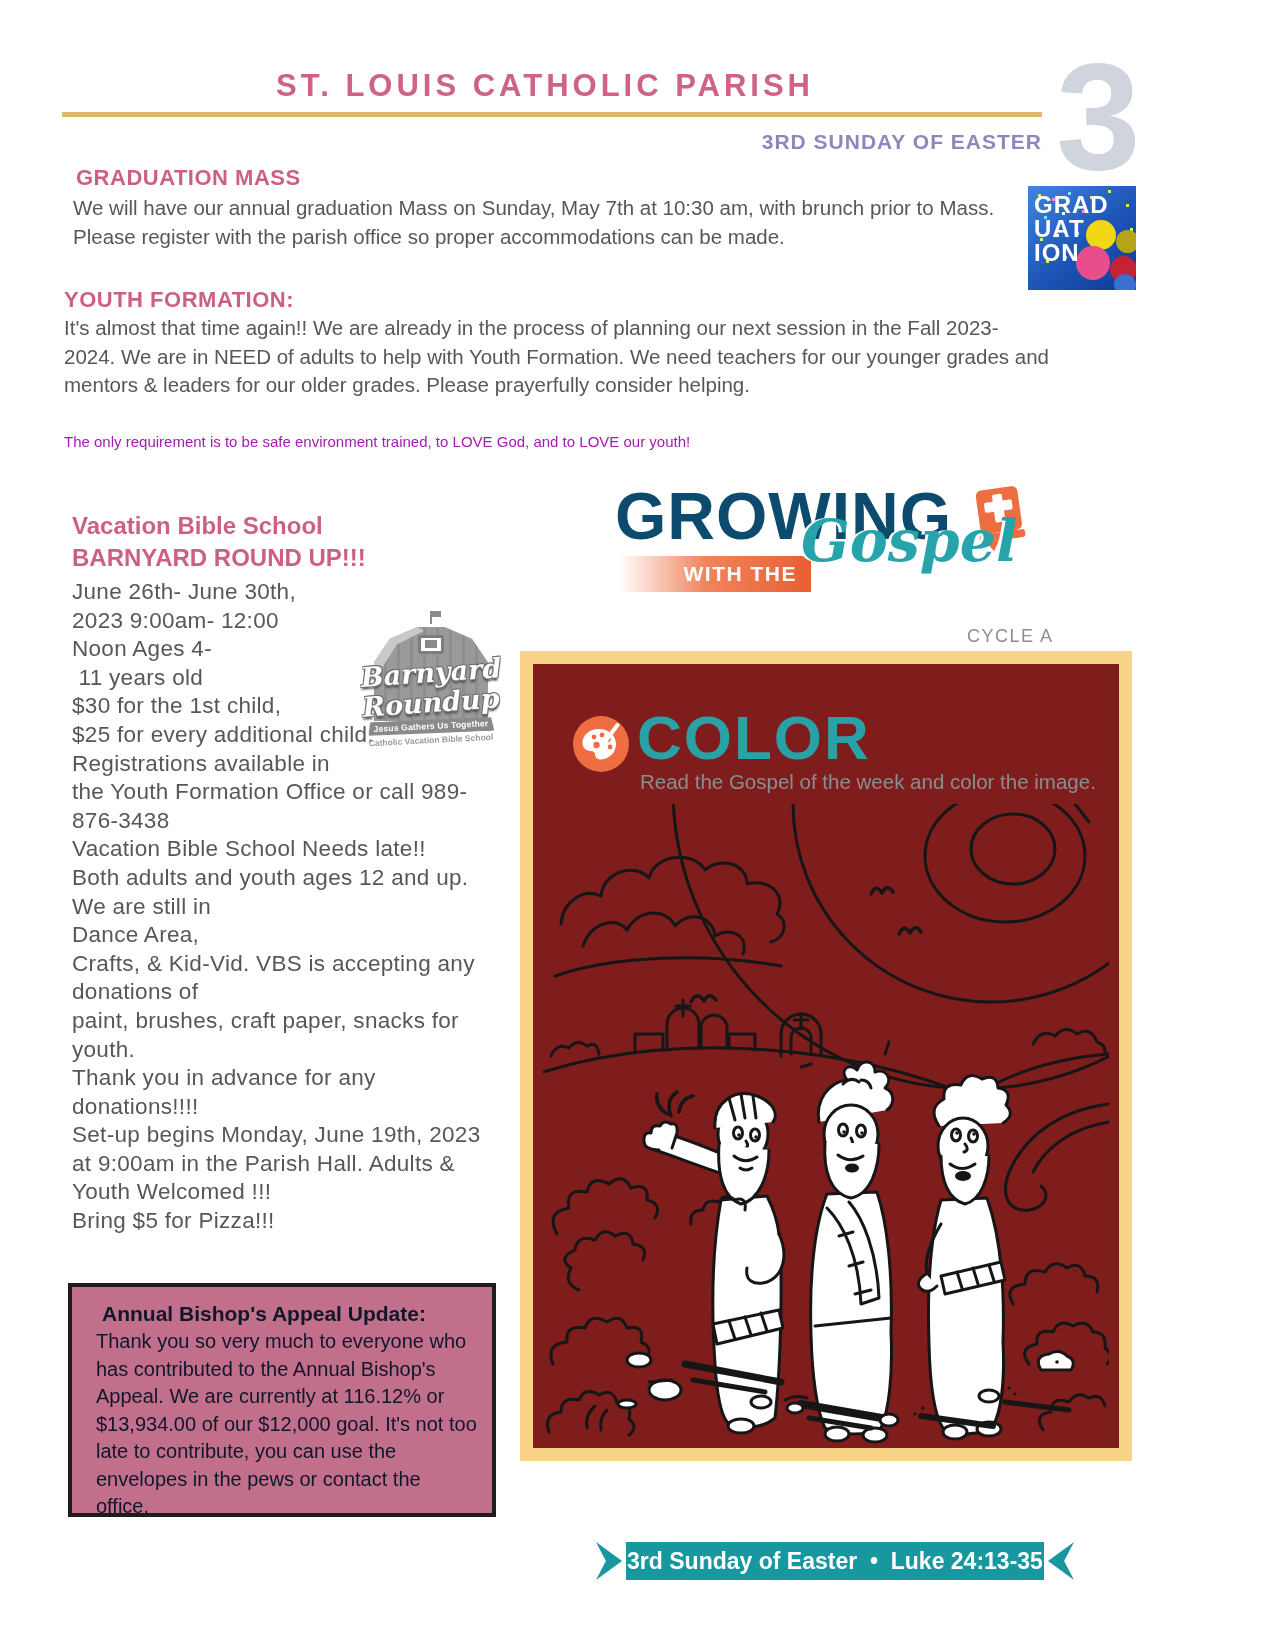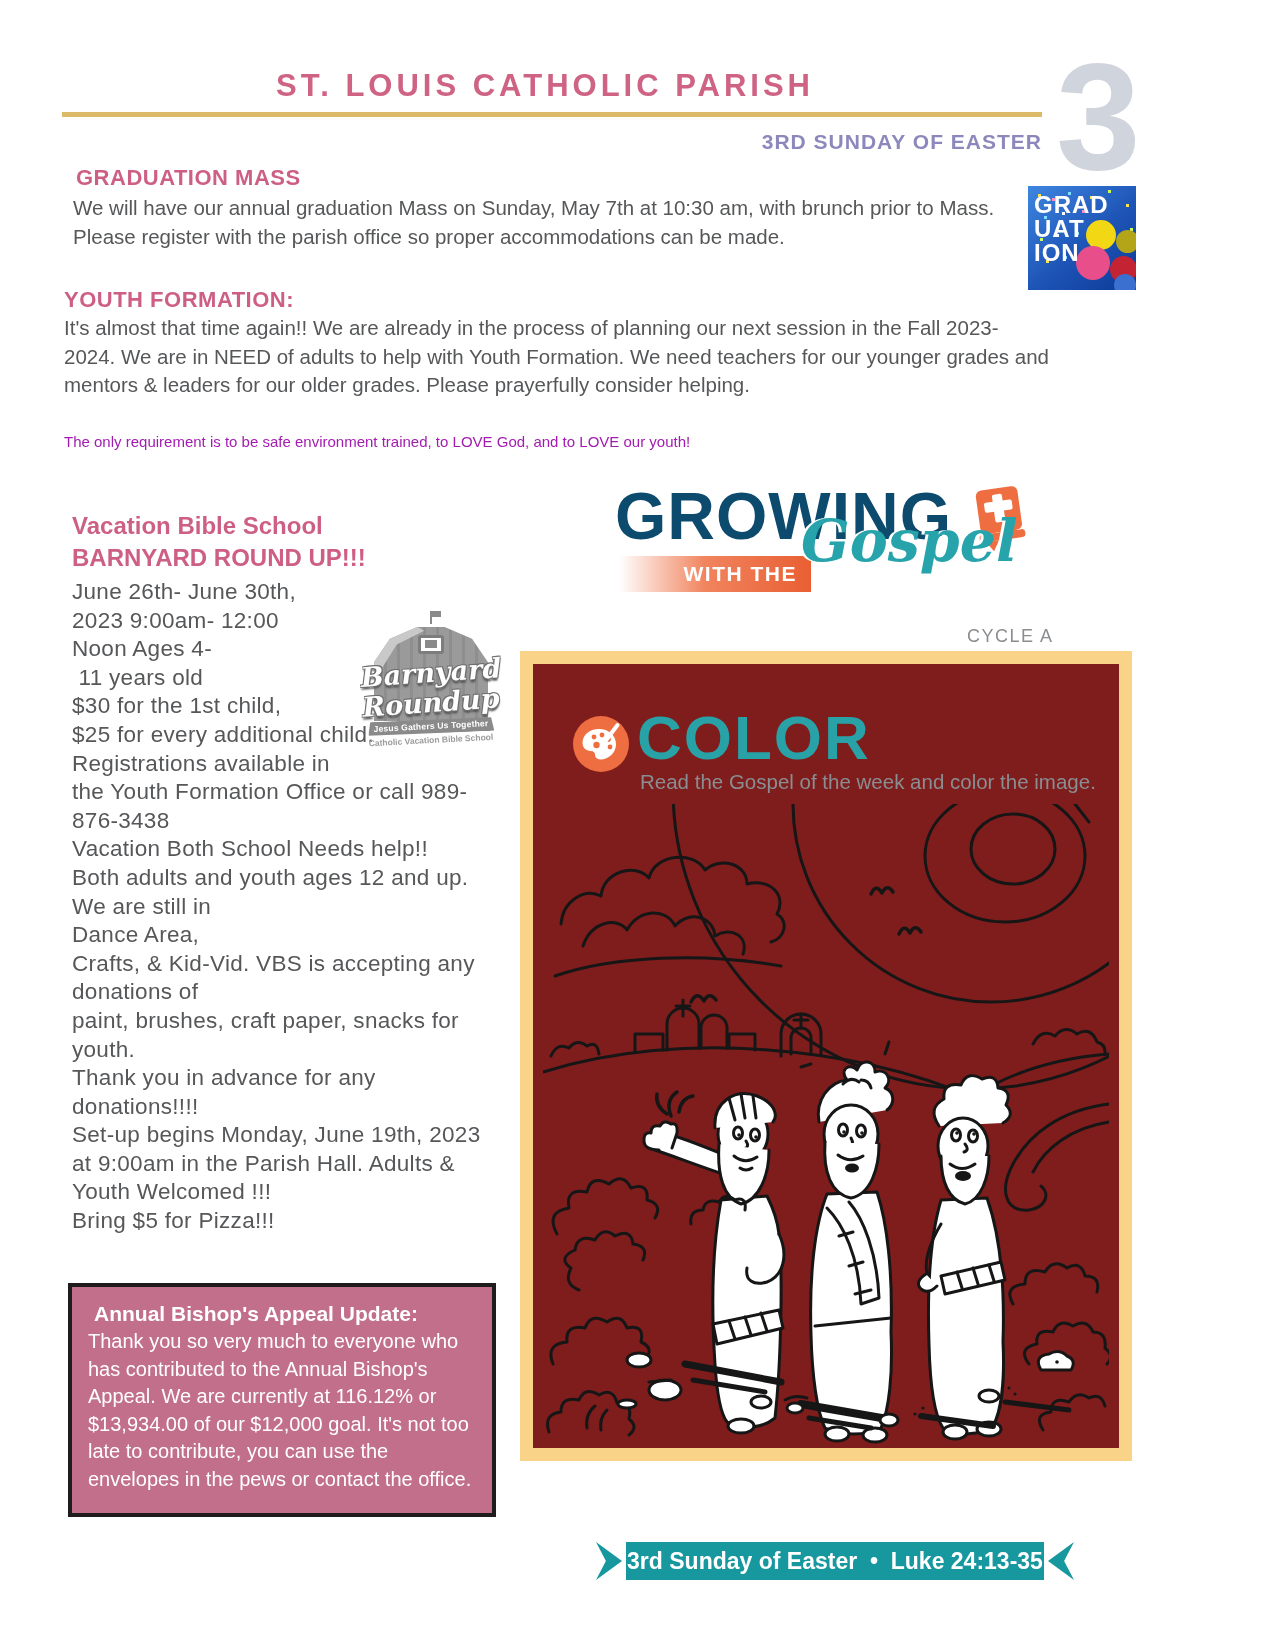--- a/index.html
+++ b/index.html
@@ -75,21 +75,21 @@
     color:#fff; transform:rotate(-4deg);
     text-shadow:-1px 1px 0 #6f6f6f, 1px 1px 0 #6f6f6f, 1px -1px 0 #6f6f6f, -1px -1px 0 #6f6f6f, 0 3px 2px #555; }
   .barn-banner { position:absolute; left:12px; top:112px; width:126px; height:15px; background:#8a8a8a;
     transform:rotate(-3deg); clip-path:polygon(2% 0,98% 10%,100% 100%,0 90%);
     color:#fff; font-size:8.5px; font-weight:bold; text-align:center; line-height:15px; letter-spacing:.2px; }
   .barn-subtag { position:absolute; left:0; top:128px; width:150px; text-align:center;
     font-size:8.5px; font-weight:bold; color:#9b9b9b; transform:rotate(-3deg); }
 
   
   .appeal-box { position:absolute; top:1283px; left:68px; width:428px; height:234px;
-    background:#c26f8c; border:4px solid #201c1d; padding:15px 14px 0 16px; color:#ffffff; }
+    background:#c26f8c; border:4px solid #201c1d; padding:15px 14px 0 24px; color:#0f172a; }
   .appeal-heading { font-size:21px; font-weight:800; padding-left:6px; margin-bottom:2px; }
   .appeal-body { font-size:20px; line-height:27.5px; }
 
   
   .gospel-logo { position:absolute; top:482px; left:575px; width:505px; height:168px; }
   .growing { position:absolute; left:4px; top:-4px; font-size:66px; font-weight:800;
     letter-spacing:1px; color:#0c4a6e;margin-left:36px; }
   .withthe { position:absolute; left:44px; top:74px; width:192px; height:36px;
     background:linear-gradient(to right, rgba(238,110,65,0) 0%, rgba(238,110,65,.85) 45%, #e95f33 100%);
     color:#fff; font-size:21px; font-weight:700; letter-spacing:1.5px;
@@ -152,21 +152,21 @@
   <div class="vbs-lines">
     <div>June 26th- June 30th,</div>
     <div>2023 9:00am- 12:00</div>
     <div>Noon Ages 4-</div>
     <div> 11 years old</div>
     <div>$30 for the 1st child,</div>
     <div>$25 for every additional child.</div>
     <div>Registrations available in</div>
     <div>the Youth Formation Office or call 989-</div>
     <div>876-3438</div>
-    <div>Vacation Both School Needs help!!</div>
+    <div>Vacation Bible School Needs late!!</div>
     <div>Both adults and youth ages 12 and up.</div>
     <div>We are still in</div>
     <div>Dance Area,</div>
     <div>Crafts, &amp; Kid-Vid. VBS is accepting any</div>
     <div>donations of</div>
     <div>paint, brushes, craft paper, snacks for</div>
     <div>youth.</div>
     <div>Thank you in advance for any</div>
     <div>donations!!!!</div>
     <div>Set-up begins Monday, June 19th, 2023</div>

